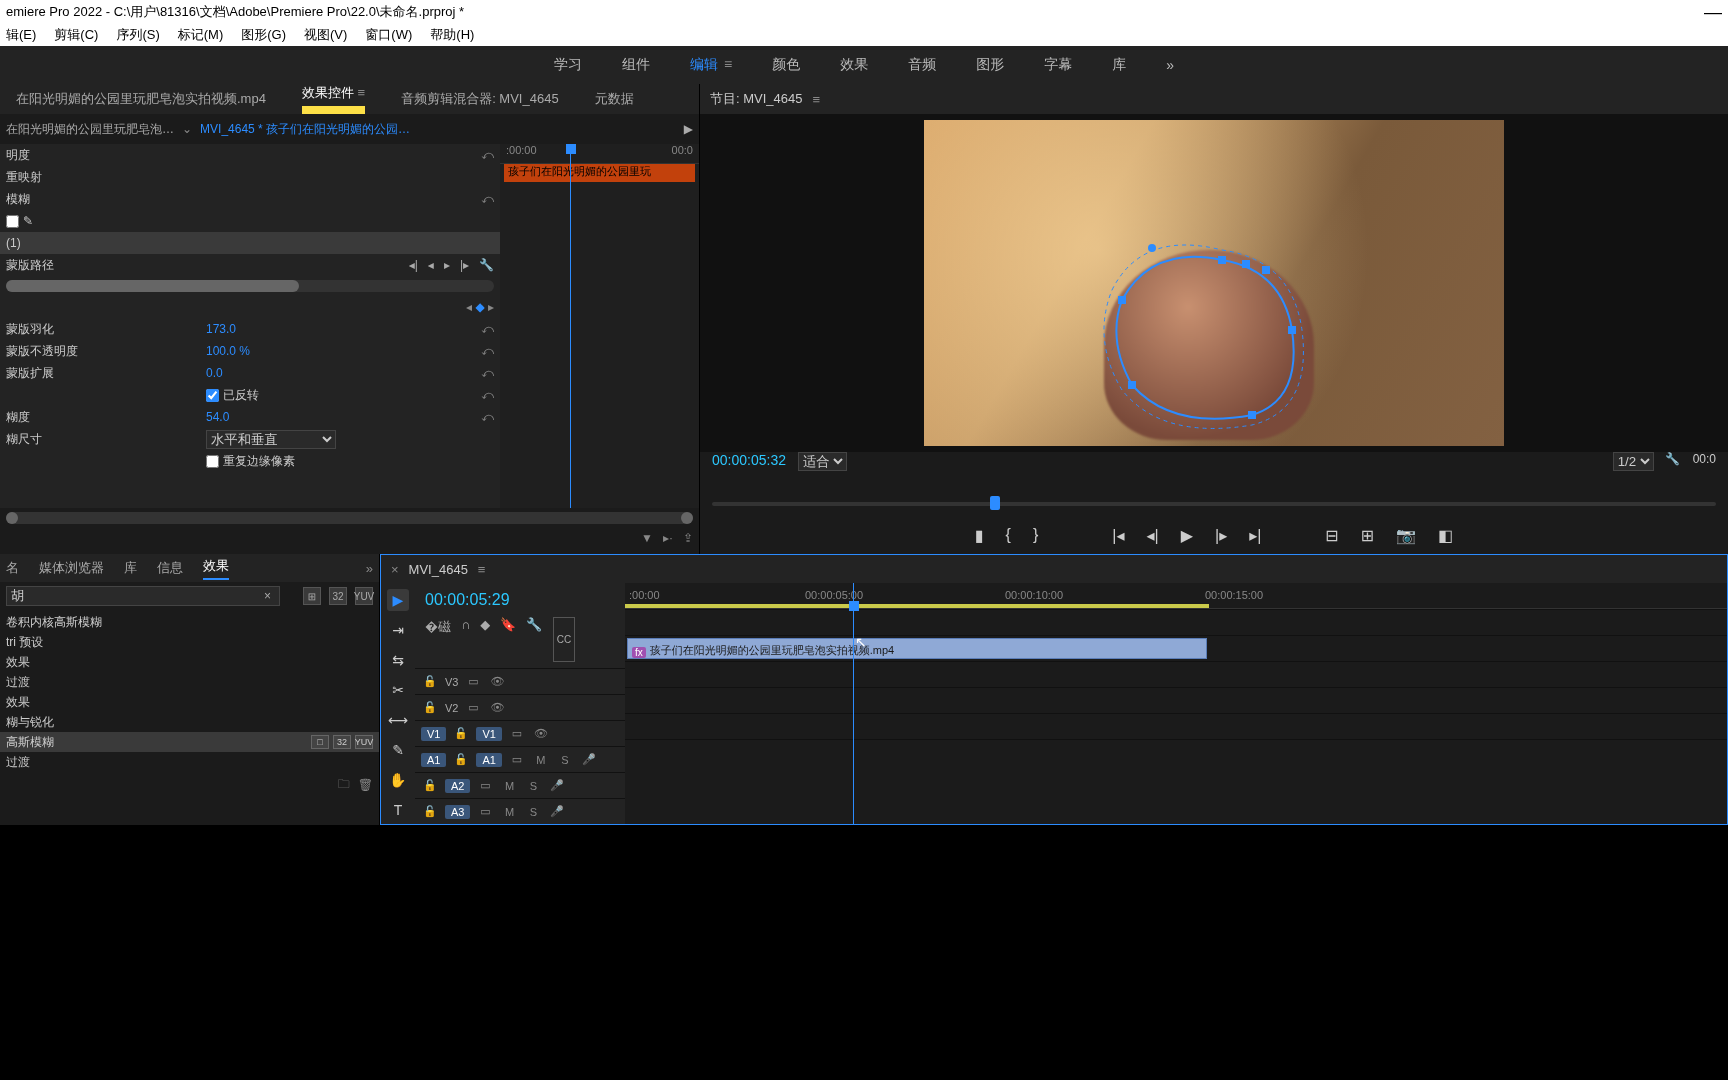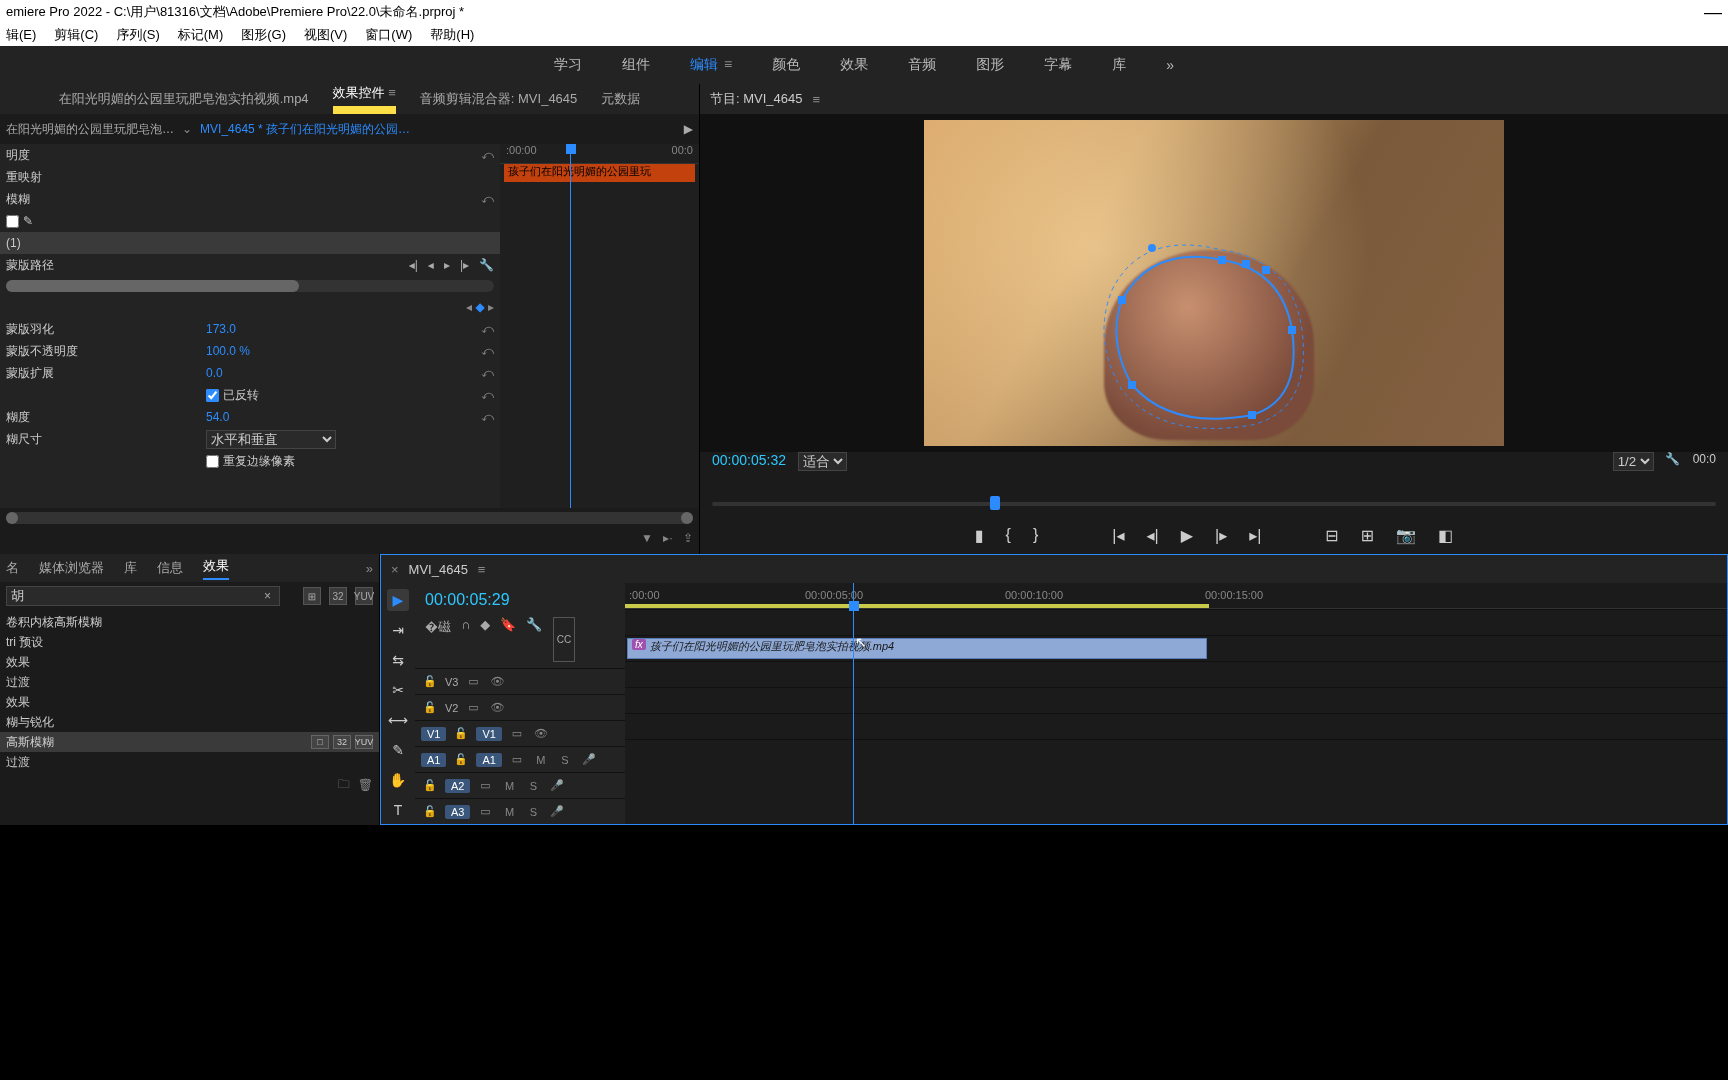--- a/index.html
+++ b/index.html
@@ -7,21 +7,21 @@
 .titlebar { background:#fff; color:#000; height:24px; display:flex; align-items:center; padding:0 6px; justify-content:space-between; }
 .titlebar .txt { font-size:13px; }
 .menubar { background:#fff; color:#000; height:22px; display:flex; align-items:center; gap:18px; padding:0 6px; font-size:13px; }
 .workspace-tabs { background:#232323; height:38px; display:flex; align-items:center; justify-content:center; gap:40px; padding:0 12px;}
 .workspace-tabs .tab { color:#bbb; cursor:pointer; font-size:14px; }
 .workspace-tabs .tab.active { color:#2c8cff; }
 .workspace-tabs .tab .ham { margin-left:6px; color:#888; }
 .main { display:grid; grid-template-columns:700px 1028px; height:470px; }
 
 .ec-panel { background:#1b1b1b; border-right:1px solid #000; display:flex; flex-direction:column; }
-.ec-tabs { display:flex; align-items:center; height:30px; padding:0 0; gap:24px; background:#232323; font-size:13px;justify-content:center;}
+.ec-tabs { display:flex; align-items:center; height:30px; padding:0 16px; gap:36px; background:#232323; font-size:13px;}
 .ec-tabs .t { color:#aaa; cursor:pointer;}
 .ec-tabs .t.trunc { max-width:250px; white-space:nowrap; overflow:hidden; text-overflow:ellipsis;}
 .ec-tabs .t.active { color:#fff; border-bottom:8px solid #fde047; padding-bottom:4px;}
 .ec-tabs .ham { color:#888;}
 .ec-breadcrumb { display:flex; align-items:center; height:30px; padding:0 6px; gap:8px; font-size:12px; color:#aaa;}
 .ec-breadcrumb .link { color:#2c8cff; max-width:220px; white-space:nowrap; overflow:hidden; text-overflow:ellipsis;}
 .ec-breadcrumb .chev { color:#888;}
 .ec-breadcrumb .play { margin-left:auto; }
 .ec-body { display:flex; height:364px;}
 .ec-props { width:500px; background:#232323; display:flex; flex-direction:column;}
@@ -98,21 +98,21 @@
 .trk-head .tag { background:#3a567a; color:#fff; padding:1px 6px; border-radius:2px;}
 .trk-head .tag.a { background:#3a567a;}
 .trk-head .lock,.trk-head .eye,.trk-head .sync,.trk-head .m,.trk-head .s,.trk-head .mic{ width:18px; text-align:center; color:#888;}
 .tl-tracks { flex:1; position:relative; background:#1b1b1b;}
 .tl-ruler { height:26px; border-bottom:1px solid #333; display:flex; position:relative; font-size:11px; color:#888;}
 .tl-ruler .tick{position:absolute;top:6px;}
 .tl-ruler .barbg{position:absolute;left:0;bottom:0;height:4px;background:#c9c94a;}
 .tl-play { position:absolute; top:0; bottom:0; left:228px; width:1px; background:#2c8cff;}
 .tl-playhead{position:absolute;top:18px;left:224px;width:10px;height:10px;background:#2c8cff;}
 .trk-row { height:26px; border-top:1px solid #111; position:relative;}
-.clip { position:absolute; top:2px; bottom:2px; left:2px; width:580px; background:#8fa9d6; border:1px solid #5a7db8; color:#1a1a1a; font-size:11px; padding:0 4px; display:flex; align-items:flex-start; overflow:hidden; white-space:nowrap;font-style:italic;}
+.clip { position:absolute; top:2px; bottom:2px; left:2px; width:580px; background:#8fa9d6; border:1px solid #5a7db8; color:#1a1a1a; font-size:11px; padding:0 4px; display:flex; align-items:flex-end; overflow:hidden; white-space:nowrap;}
 .clip .fx-badge{background:#a050b0;color:#fff;padding:0 3px;margin-right:4px;border-radius:2px;font-size:10px;}
 .blackbar { height:270px; background:#000;}
 .cursor-ptr{position:absolute;left:228px;top:48px;font-size:14px;color:#fff;}
 .win-ctrl{display:flex;gap:20px;color:#000;font-size:18px;}
 </style>
 </head>
 <body>
 
 <div class="titlebar">
   <span class="txt">emiere Pro 2022 - C:\用户\81316\文档\Adobe\Premiere Pro\22.0\未命名.prproj *</span>

